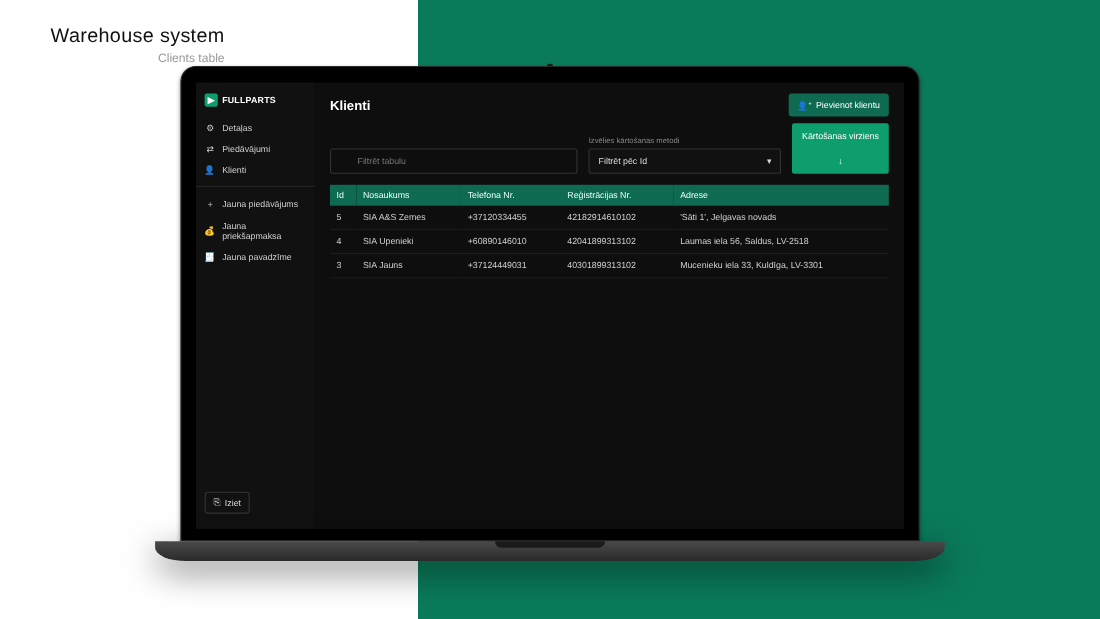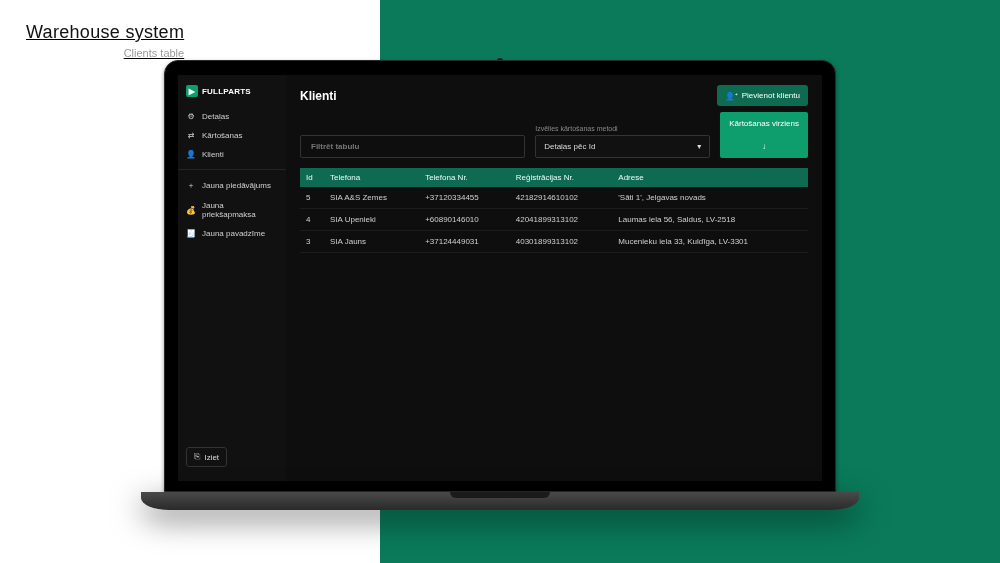--- a/index.html
+++ b/index.html
@@ -1,20 +1,20 @@
 <!DOCTYPE html>
 <html><head>
   <meta charset="utf-8">
   <style>
     * { margin:0; padding:0; box-sizing:border-box; font-family:Arial,Helvetica,sans-serif; }
     body { width:1000px; height:563px; overflow:hidden; position:relative; }
     .bg { width:1000px; height:563px; position:absolute; display:flex; }
     .bg-left { width:38%; background:#fff; }
     .bg-right { width:62%; background:#0a7a5a; }
-    .page-label { position:absolute; top:22px; left:26px;text-decoration:underline; }
+    .page-label { position:absolute; top:22px; left:46px; }
     .page-title { font-size:18px; font-weight:400; color:#111; letter-spacing:0.3px; }
     .page-sub { font-size:11px; color:#999; margin-top:4px;text-align:right; }
     
     .laptop { position:absolute; top:60px; left:164px; width:672px; }
     .screen-bezel { background:#000; border-radius:14px 14px 0 0; padding:14px 13px 10px 13px; width:672px; height:432px; box-shadow:0 2px 4px rgba(0,0,0,0.4); border:1px solid #2a2a2a; }
     .notch { position:absolute; top:58px; left:50%; transform:translateX(-50%); width:6px; height:6px; background:#1a1a1a; border-radius:50%; }
     .screen { width:100%; height:100%; background:#0e0e0e; display:flex; color:#ddd; font-size:8px; overflow:hidden; }
     .base { width:718px; height:18px; background:linear-gradient(#4a4a4a,#2a2a2a); margin-left:-23px; border-radius:0 0 28px 28px/0 0 12px 12px; position:relative; box-shadow:0 10px 30px rgba(0,0,0,0.5); }
     .base::before { content:""; position:absolute; left:50%; top:0; transform:translateX(-50%); width:100px; height:6px; background:#1a1a1a; border-radius:0 0 6px 6px; }
     
@@ -26,21 +26,21 @@
     .nav-divider { height:1px; background:#252525; margin:5px 0; }
     .sidebar-spacer { flex:1; }
     .logout { display:inline-flex; align-items:center; gap:4px; margin:6px 8px 8px 8px; padding:4px 7px; border:1px solid #333; border-radius:3px; color:#ddd; font-size:8px; cursor:pointer; width:fit-content; }
     .main { flex:1; padding:10px 14px 0 14px; display:flex; flex-direction:column; }
     .topbar { display:flex; justify-content:space-between; align-items:center; margin-bottom:6px; }
     .topbar h1 { font-size:12px; font-weight:600; color:#fff; }
     .btn-primary { background:#0e6b52; color:#fff; padding:5px 8px; border:none; border-radius:3px; font-size:8px; display:flex; align-items:center; gap:4px; cursor:pointer; }
     .section-title { font-size:8px; color:#aaa; margin:8px 0 6px 0; }
     .controls { display:flex; gap:10px; align-items:flex-end; margin-bottom:10px; }
     .filter-box { flex:1; }
-    .filter-input { width:100%; background:transparent; border:1px solid #333; color:#bbb; padding:6px 10px; font-size:8px; border-radius:2px;font-weight:bold; }
+    .filter-input { width:100%; background:transparent; border:1px solid #333; color:#bbb; padding:6px 24px; font-size:8px; border-radius:2px; }
     .filter-input::placeholder { color:#777; }
     .sort-box { width:175px; }
     .sort-label { font-size:7px; color:#888; margin-bottom:3px; }
     .select { width:100%; background:#111; border:1px solid #333; color:#ddd; padding:6px 8px; font-size:8px; border-radius:2px; display:flex; justify-content:space-between; align-items:center; cursor:pointer; }
     .btn-sort-dir { background:#0e9d6d; color:#fff; border:none; padding:7px 9px; font-size:8px; border-radius:2px; display:flex; align-items:center; gap:14px; cursor:pointer;flex-direction:column; }
     table { width:100%; border-collapse:collapse; }
     thead tr { background:#0e6b52; }
     th { text-align:left; padding:5px 6px; font-size:8px; font-weight:500; color:#e9fff7;margin-top:20px; }
     td { padding:6px 6px; font-size:8px; color:#d0d0d0; border-bottom:1px solid #1d1d1d; }
     .col-id { width:24px; }
@@ -70,21 +70,21 @@
           <span>FULLPARTS</span>
         </div>
 
         <div id="nav-a">
             <div class="nav-item">
               <span class="icon">⚙</span>
               <span>Detaļas</span>
             </div>
             <div class="nav-item">
               <span class="icon">⇄</span>
-              <span>Kārtošanas</span>
+              <span>Piedāvājumi</span>
             </div>
             <div class="nav-item">
               <span class="icon">👤</span>
               <span>Klienti</span>
             </div>
           </div>
         <div class="nav-divider"></div>
         <div id="nav-b">
             <div class="nav-item">
               <span class="icon">＋</span>
@@ -117,35 +117,35 @@
         </div>
 
 
         <div class="controls">
           <div class="filter-box">
             <input class="filter-input" placeholder="Filtrēt tabulu" style="">
           </div>
           <div class="sort-box">
             <div class="sort-label">Izvēlies kārtošanas metodi</div>
             <div class="select">
-              <span>Detaļas pēc Id</span>
+              <span>Filtrēt pēc Id</span>
               <span>▾</span>
             </div>
           </div>
           <button class="btn-sort-dir">
             <span>Kārtošanas virziens</span>
             <span>↓</span>
           </button>
         </div>
 
         <table>
           <thead>
             <tr id="thead-row">
                 <th class="col-id">Id</th>
-                <th>Telefona</th>
+                <th>Nosaukums</th>
                 <th>Telefona Nr.</th>
                 <th>Reģistrācijas Nr.</th>
                 <th>Adrese</th>
               </tr>
           </thead>
           <tbody id="tbody">
               <tr>
                 <td>5</td>
                 <td>SIA A&amp;S Zemes</td>
                 <td>+37120334455</td>

